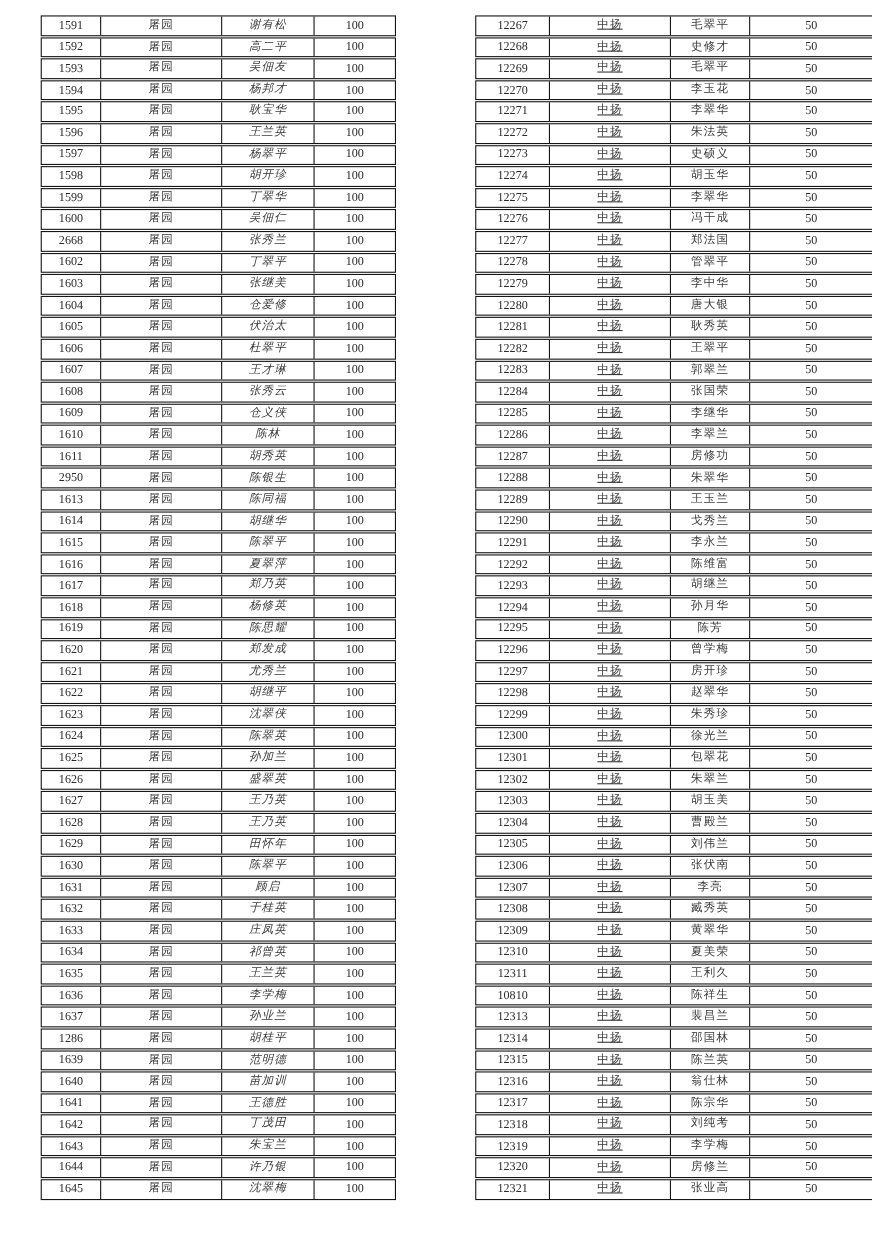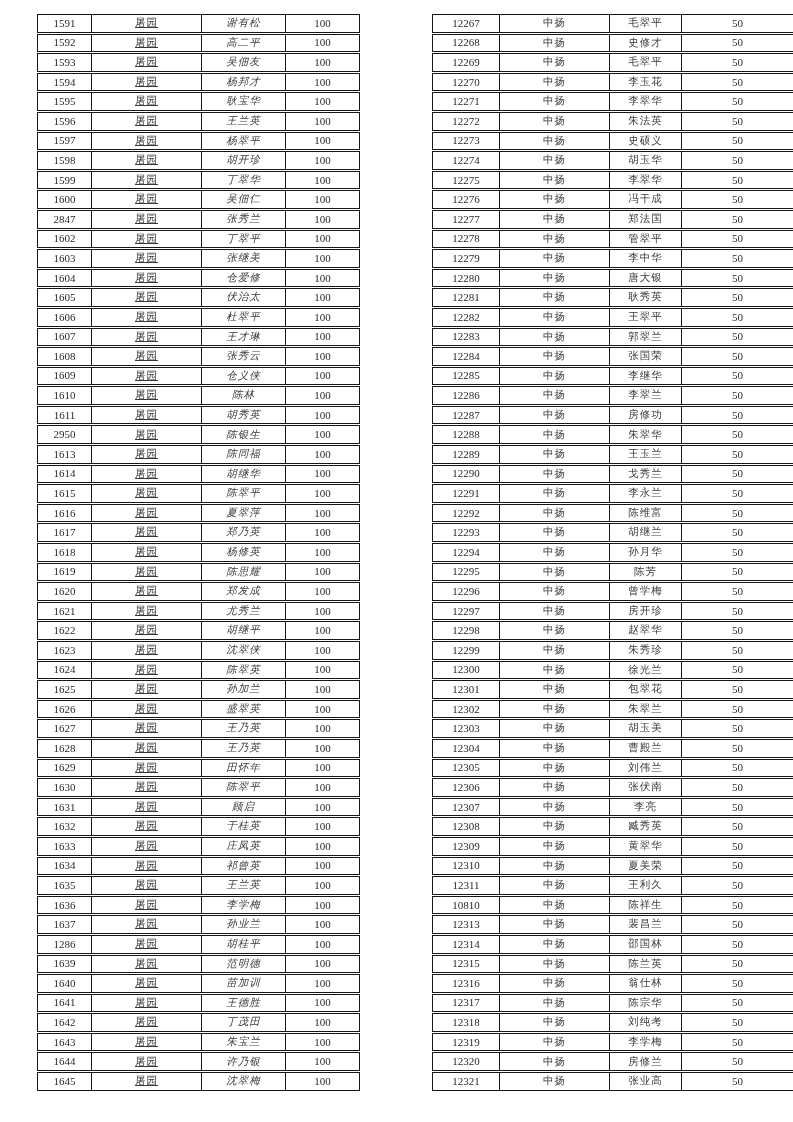--- a/index.html
+++ b/index.html
@@ -36,24 +36,24 @@
     justify-content:center;
     font-size:11px;
     line-height:1;
     white-space:nowrap;
     overflow:hidden;
     color:#2a2a2a;
   }
   .cell:last-child{border-right:none;flex:1;}
   .cell.zh{font-size:10.5px;letter-spacing:1px;color:#3a3a3a;}
   .t-left  .c0{width:54px;}
-  .t-left  .c1{width:110px;text-decoration:underline;}
+  .t-left  .c1{width:110px;}
   .t-left  .c2{width:84px;font-style:italic;}
   .t-right .c0{width:67px;}
-  .t-right .c1{width:110px;}
+  .t-right .c1{width:110px;text-decoration:underline;}
   .t-right .c2{width:72px;}
 </style>
 </head>
 <body>
 
 <div class="page">
   <div class="table t-left" id="left-table">
       <div class="row">
         <div class="cell c0">1591</div>
         <div class="cell c1 zh">屠园</div>
@@ -108,21 +108,21 @@
         <div class="cell c2 zh">丁翠华</div>
         <div class="cell c3">100</div>
       </div>
       <div class="row">
         <div class="cell c0">1600</div>
         <div class="cell c1 zh">屠园</div>
         <div class="cell c2 zh">吴佃仁</div>
         <div class="cell c3">100</div>
       </div>
       <div class="row">
-        <div class="cell c0">2847</div>
+        <div class="cell c0">2668</div>
         <div class="cell c1 zh">屠园</div>
         <div class="cell c2 zh">张秀兰</div>
         <div class="cell c3">100</div>
       </div>
       <div class="row">
         <div class="cell c0">1602</div>
         <div class="cell c1 zh">屠园</div>
         <div class="cell c2 zh">丁翠平</div>
         <div class="cell c3">100</div>
       </div>

